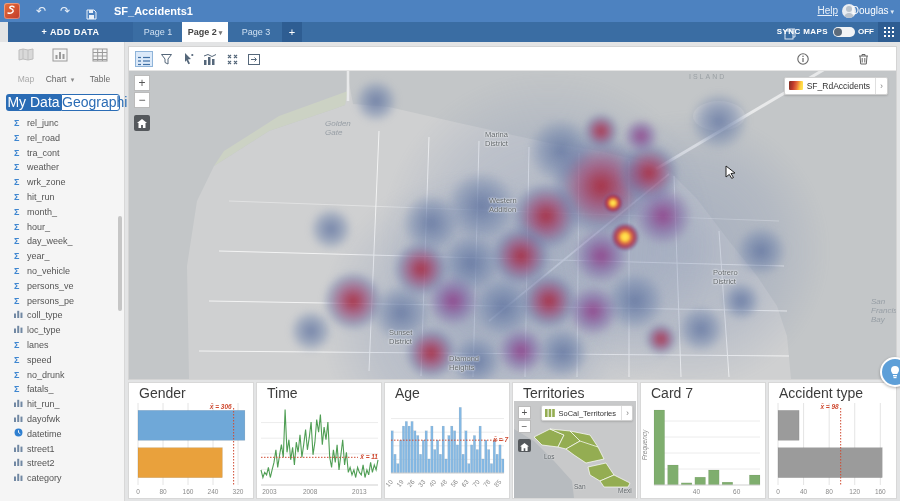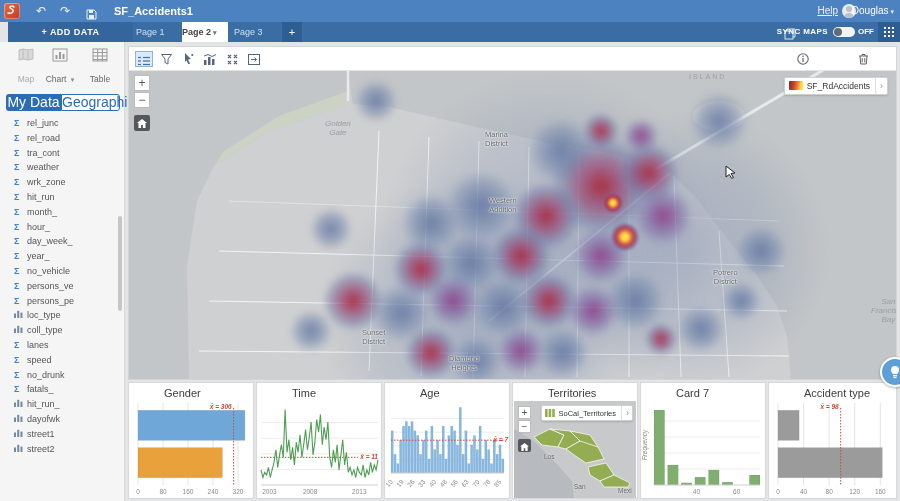--- a/index.html
+++ b/index.html
@@ -12,21 +12,21 @@
   #wb-title{position:absolute;left:114px;top:0;height:22px;line-height:22px;font-size:11px;font-weight:bold;color:#fff;}
   #help{position:absolute;right:62px;top:0;height:22px;line-height:22px;font-size:10px;color:#eaf1f9;cursor:pointer;text-decoration:underline;}
   #avatar{position:absolute;right:44px;top:4px;width:14px;height:14px;border-radius:50%;background:#e9edf2;overflow:hidden;}
   #avatar:before{content:"";position:absolute;left:4px;top:2px;width:6px;height:6px;border-radius:50%;background:#b9c2cc;}
   #avatar:after{content:"";position:absolute;left:2px;top:9px;width:10px;height:7px;border-radius:5px 5px 0 0;background:#b9c2cc;}
   #user{position:absolute;right:6px;top:0;height:22px;line-height:22px;font-size:10px;color:#fff;cursor:pointer;}
   .caret{font-size:7px;color:#dfe9f5;margin-left:2px;}
   
   #pagebar{position:absolute;left:0;top:22px;width:900px;height:20px;background:#3a6da3;margin-left:8px;}
   #adddata{position:absolute;left:0;top:0;width:125px;height:20px;background:#34659c;color:#fff;font-size:9px;font-weight:bold;letter-spacing:.5px;text-align:center;line-height:20px;cursor:pointer;}
-  .ptab{position:absolute;top:0;height:20px;line-height:20px;font-size:9px;color:#cfe0f2;cursor:pointer;}
+  .ptab{position:absolute;top:0;height:20px;line-height:20px;font-size:9px;color:#cfe0f2;text-align:center;cursor:pointer;}
   .ptab.active{background:#fff;color:#444;font-weight:bold;}
   #newpage{position:absolute;left:234px;top:0;width:20px;height:20px;background:#2e5d92;color:#fff;text-align:center;line-height:20px;font-size:11px;cursor:pointer;}
   #dupicon{position:absolute;right:112px;top:4px;width:12px;height:12px;cursor:pointer;}
   #synclabel{position:absolute;right:52px;top:0;height:20px;line-height:20px;font-size:8px;font-weight:bold;color:#fff;letter-spacing:.4px;}
   #synctoggle{position:absolute;right:53px;top:5px;width:22px;height:10px;border-radius:5px;background:#f2f4f6;cursor:pointer;}
   #synctoggle:before{content:"";position:absolute;left:1px;top:1px;width:8px;height:8px;border-radius:50%;background:#5d6b7a;}
   #syncstate{position:absolute;right:34px;top:0;height:20px;line-height:20px;font-size:8px;font-weight:bold;color:#fff;}
   #waffle{position:absolute;right:8px;top:0;width:22px;height:20px;background:#2e5d92;cursor:pointer;}
   #waffle svg{margin:5px 6px;}
   #overflow{position:absolute;right:-2px;top:0;width:8px;height:20px;line-height:20px;color:#fff;font-size:10px;cursor:pointer;}
@@ -43,33 +43,33 @@
   .ficon{display:inline-block;width:13px;color:#3e86d0;font-size:9px;font-weight:bold;}
   #sb-scroll{position:absolute;right:2px;top:174px;width:4px;height:95px;border-radius:2px;background:#c6c6c6;cursor:pointer;}
   
   #mapcard{position:absolute;left:128px;top:46px;width:769px;height:334px;background:#fff;border:1px solid #d4d4d4;box-sizing:border-box;}
   #maphdr{position:absolute;left:0;top:0;width:100%;height:24px;background:#fff;border-bottom:1px solid #e4e4e4;box-sizing:border-box;}
   .mtool{position:absolute;top:4px;width:18px;height:16px;cursor:pointer;text-align:center;}
   .mtool.sel{background:#dbe9f9;border:1px solid #8fb4d9;box-sizing:border-box;}
   #mapbody{position:absolute;left:0;top:24px;width:767px;height:308px;background:#c3c6c8;overflow:hidden;}
   .blob{position:absolute;border-radius:50%;pointer-events:none;filter:blur(3px);}
   .blob.Y{filter:blur(1px);}
-  .maplabel{position:absolute;pointer-events:none;text-align:center;line-height:1.15;}
+  .maplabel{position:absolute;pointer-events:none;line-height:1.15;}
   .maplabel.place{font-size:7.5px;color:#5f6569;text-shadow:0 0 2px #fff,0 0 2px #fff;}
   .maplabel.water{font-size:8px;font-style:italic;color:#979ea5;}
   .maplabel.caps{font-size:7px;letter-spacing:2px;color:#9aa0a4;}
   .zbtn{position:absolute;width:16px;height:16px;background:#fff;border:1px solid #bbb;box-sizing:border-box;text-align:center;line-height:14px;font-size:12px;color:#555;cursor:pointer;}
   .homebtn{position:absolute;width:16px;height:16px;background:#54585c;border-radius:2px;text-align:center;line-height:16px;cursor:pointer;}
   #layerchip{position:absolute;right:8px;top:6px;height:16px;background:#fff;border:1px solid #d0d0d0;border-radius:2px;box-shadow:0 1px 2px rgba(0,0,0,.15);font-size:8.5px;color:#333;line-height:16px;padding:0 4px;cursor:pointer;white-space:nowrap;}
   .swatch{display:inline-block;width:14px;height:9px;vertical-align:-1px;margin-right:4px;background:linear-gradient(100deg,#7a2f23 0%,#c0392b 30%,#e8703a 55%,#ffd23f 80%,#ffe95e 100%);border-radius:1px;}
   .chip-arrow{display:inline-block;margin-left:5px;padding-left:4px;border-left:1px solid #e0e0e0;color:#888;font-size:9px;}
   #actionbtn{position:absolute;left:880px;top:357px;width:30px;height:30px;border-radius:50%;background:#5d9fd8;border:2px solid #fff;box-sizing:border-box;box-shadow:0 1px 3px rgba(0,0,0,.3);cursor:pointer;z-index:30;}
   
   .card{position:absolute;top:382px;height:117px;background:#fff;border:1px solid #d8d8d8;box-sizing:border-box;}
-  .card-title{height:16px;line-height:16px;padding:2px 10px 0;font-size:11px;color:#3c3c3c;margin-left:25px;}
+  .card-title{height:16px;line-height:16px;padding:2px 10px 0;font-size:14px;color:#3c3c3c;}
   .plot{display:block;margin:0 1px;}
   .tick{font-size:6.5px;fill:#8a8a8a;font-family:"Liberation Sans",sans-serif;}
   .mean{font-size:6.5px;fill:#cf4a31;font-style:italic;font-weight:bold;font-family:"Liberation Sans",sans-serif;}
   .ylab{font-size:6.5px;fill:#8a8a8a;font-style:italic;font-family:"Liberation Sans",sans-serif;}
   
   #terrmap{position:absolute;left:1px;top:18px;width:122px;height:97px;background:#b7bbbf;overflow:hidden;}
   #terrchip{position:absolute;right:3px;top:4px;height:14px;background:#fff;border:1px solid #d0d0d0;border-radius:2px;box-shadow:0 1px 2px rgba(0,0,0,.15);font-size:7.5px;color:#333;line-height:14px;padding:0 3px;cursor:pointer;white-space:nowrap;}
   .terrlabel{position:absolute;font-size:6.5px;color:#5f6569;pointer-events:none;text-shadow:0 0 2px #fff;}
   .zbtn.small{width:13px;height:13px;line-height:11px;font-size:10px;}
   .homebtn.small{width:13px;height:13px;line-height:13px;}
@@ -172,50 +172,59 @@
         <div class="field-row"><span class="ficon">Σ</span><span>hour_</span></div>
         <div class="field-row"><span class="ficon">Σ</span><span>day_week_</span></div>
         <div class="field-row"><span class="ficon">Σ</span><span>year_</span></div>
         <div class="field-row"><span class="ficon">Σ</span><span>no_vehicle</span></div>
         <div class="field-row"><span class="ficon">Σ</span><span>persons_ve</span></div>
         <div class="field-row"><span class="ficon">Σ</span><span>persons_pe</span></div>
         <div class="field-row"><span class="ficon"><svg width="9" height="9" viewBox="0 0 10 10">
               <rect x="0" y="5" width="2.2" height="5" fill="#7188a3"></rect>
               <rect x="3.6" y="2" width="2.2" height="8" fill="#7188a3"></rect>
               <rect x="7.2" y="4" width="2.2" height="6" fill="#7188a3"></rect>
+            </svg></span><span>coll_type</span></div>
+        <div class="field-row"><span class="ficon"><svg width="9" height="9" viewBox="0 0 10 10">
+              <rect x="0" y="5" width="2.2" height="5" fill="#7188a3"></rect>
+              <rect x="3.6" y="2" width="2.2" height="8" fill="#7188a3"></rect>
+              <rect x="7.2" y="4" width="2.2" height="6" fill="#7188a3"></rect>
             </svg></span><span>loc_type</span></div>
-        <div class="field-row"><span class="ficon"><svg width="9" height="9" viewBox="0 0 10 10">
-              <rect x="0" y="5" width="2.2" height="5" fill="#7188a3"></rect>
-              <rect x="3.6" y="2" width="2.2" height="8" fill="#7188a3"></rect>
-              <rect x="7.2" y="4" width="2.2" height="6" fill="#7188a3"></rect>
-            </svg></span><span>coll_type</span></div>
         <div class="field-row"><span class="ficon">Σ</span><span>lanes</span></div>
         <div class="field-row"><span class="ficon">Σ</span><span>speed</span></div>
         <div class="field-row"><span class="ficon">Σ</span><span>no_drunk</span></div>
         <div class="field-row"><span class="ficon">Σ</span><span>fatals_</span></div>
         <div class="field-row"><span class="ficon"><svg width="9" height="9" viewBox="0 0 10 10">
               <rect x="0" y="5" width="2.2" height="5" fill="#7188a3"></rect>
               <rect x="3.6" y="2" width="2.2" height="8" fill="#7188a3"></rect>
               <rect x="7.2" y="4" width="2.2" height="6" fill="#7188a3"></rect>
             </svg></span><span>hit_run_</span></div>
         <div class="field-row"><span class="ficon"><svg width="9" height="9" viewBox="0 0 10 10">
               <rect x="0" y="5" width="2.2" height="5" fill="#7188a3"></rect>
               <rect x="3.6" y="2" width="2.2" height="8" fill="#7188a3"></rect>
               <rect x="7.2" y="4" width="2.2" height="6" fill="#7188a3"></rect>
             </svg></span><span>dayofwk</span></div>
         <div class="field-row"><span class="ficon"><svg width="9" height="9" viewBox="0 0 10 10">
+              <circle cx="5" cy="5" r="4.4" fill="#2f7fd0"></circle>
+              <path d="M5 2.5V5l2 1.4" stroke="#fff" stroke-width="1" fill="none"></path>
+            </svg></span><span>datetime</span></div>
+        <div class="field-row"><span class="ficon"><svg width="9" height="9" viewBox="0 0 10 10">
               <rect x="0" y="5" width="2.2" height="5" fill="#7188a3"></rect>
               <rect x="3.6" y="2" width="2.2" height="8" fill="#7188a3"></rect>
               <rect x="7.2" y="4" width="2.2" height="6" fill="#7188a3"></rect>
             </svg></span><span>street1</span></div>
         <div class="field-row"><span class="ficon"><svg width="9" height="9" viewBox="0 0 10 10">
               <rect x="0" y="5" width="2.2" height="5" fill="#7188a3"></rect>
               <rect x="3.6" y="2" width="2.2" height="8" fill="#7188a3"></rect>
               <rect x="7.2" y="4" width="2.2" height="6" fill="#7188a3"></rect>
             </svg></span><span>street2</span></div>
+        <div class="field-row"><span class="ficon"><svg width="9" height="9" viewBox="0 0 10 10">
+              <rect x="0" y="5" width="2.2" height="5" fill="#7188a3"></rect>
+              <rect x="3.6" y="2" width="2.2" height="8" fill="#7188a3"></rect>
+              <rect x="7.2" y="4" width="2.2" height="6" fill="#7188a3"></rect>
+            </svg></span><span>category</span></div>
       </div>
     <div id="sb-scroll"></div>
   </div>
 
   <div id="mapcard">
     <div id="maphdr">
       <div class="mtool sel" style="left:6px"><svg width="12" height="10" viewBox="0 0 12 10" style="margin-top:2px">
             <g stroke="#3f6fa5" stroke-width="1.2">
               <line x1="0" y1="1.5" x2="3" y2="1.5"></line>
               <line x1="5" y1="1.5" x2="12" y2="1.5"></line>
@@ -332,21 +341,21 @@
             <div>District</div>
           </div>
           <div class="maplabel place" style="left: 360px; top: 126px;">
             <div>Western</div>
             <div>Addition</div>
           </div>
           <div class="maplabel place" style="left: 584px; top: 198px;">
             <div>Potrero</div>
             <div>District</div>
           </div>
-          <div class="maplabel place" style="left: 233px; top: 258px;">
+          <div class="maplabel place" style="left: 260px; top: 258px;">
             <div>Sunset</div>
             <div>District</div>
           </div>
           <div class="maplabel place" style="left: 320px; top: 284px;">
             <div>Diamond</div>
             <div>Heights</div>
           </div>
           <div class="maplabel water" style="left: 742px; top: 226px;">
             <div>San</div>
             <div>Francisco</div>

